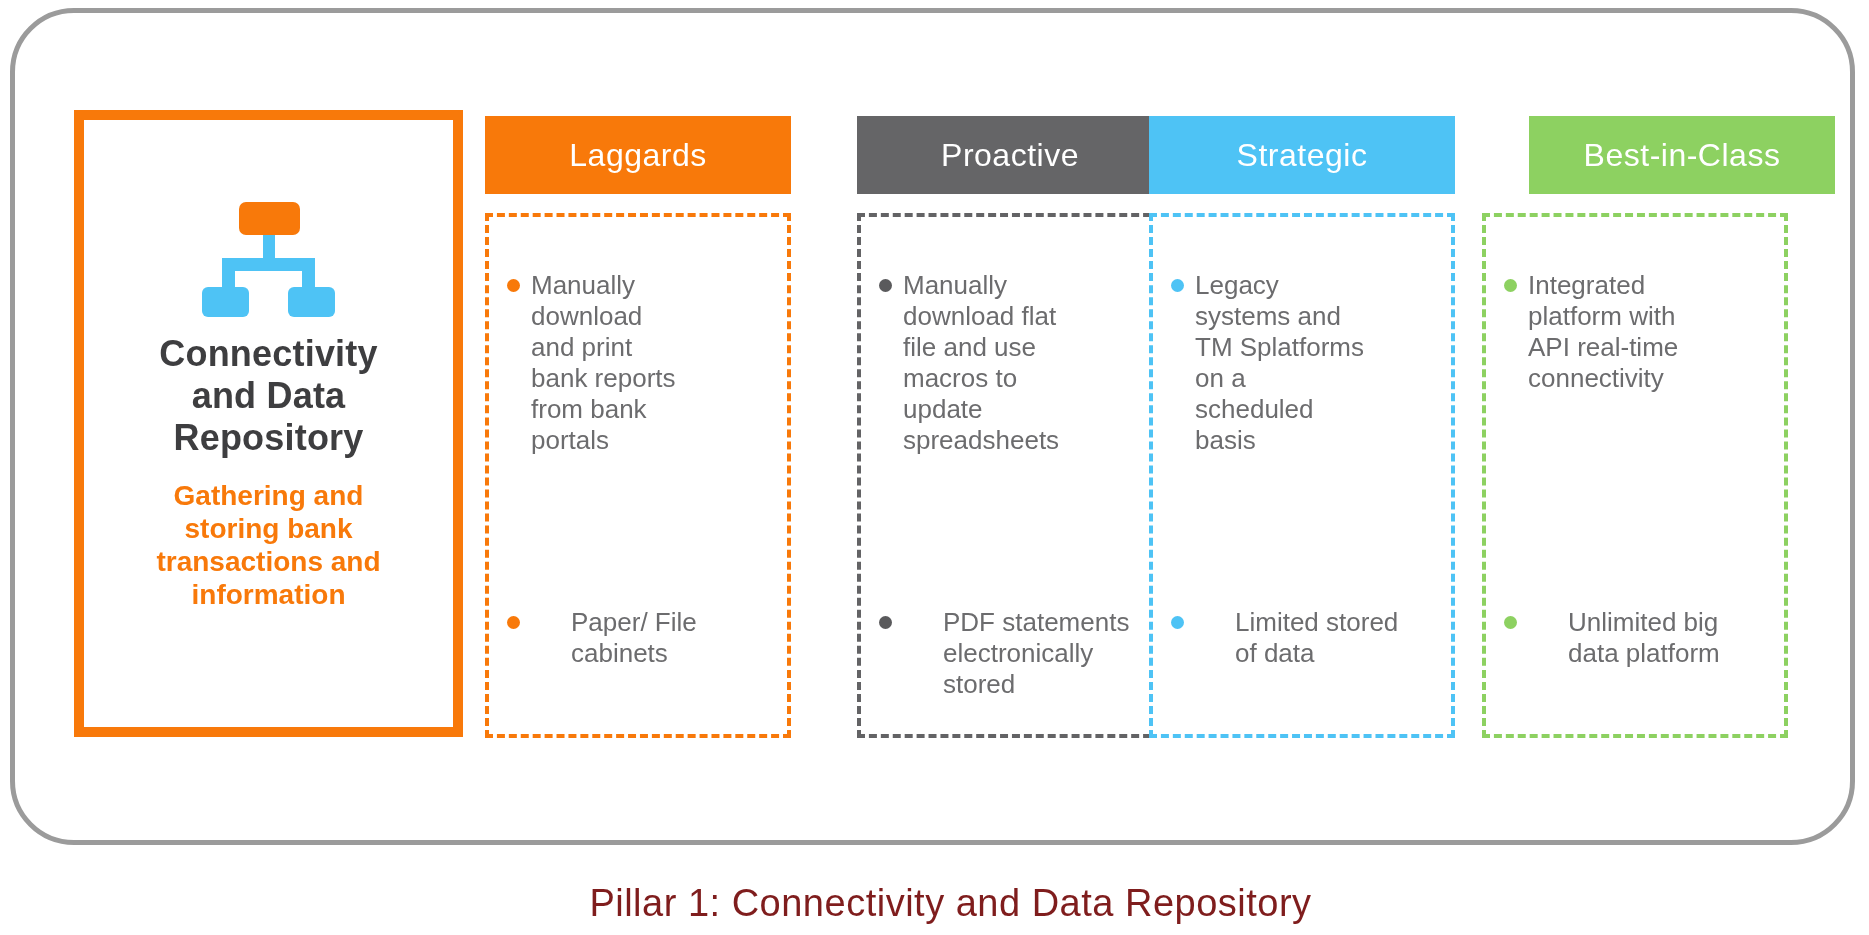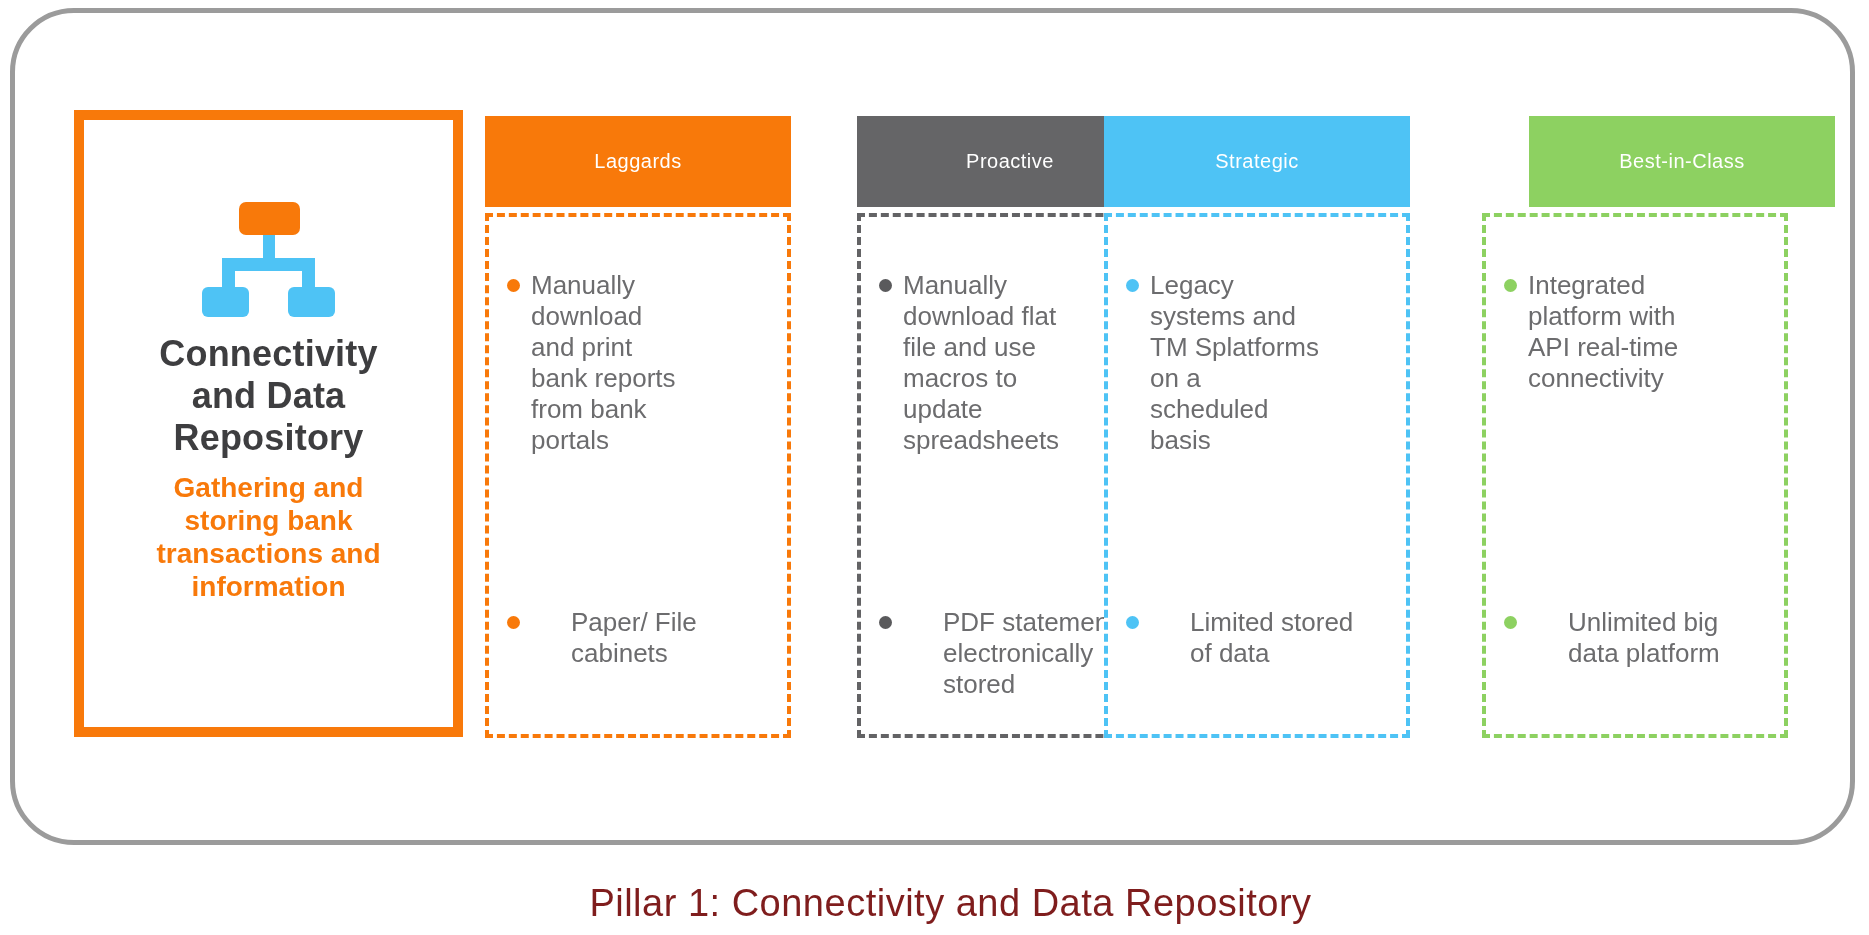--- a/index.html
+++ b/index.html
@@ -16,34 +16,34 @@
     position:absolute;left:74px;top:110px;width:389px;height:627px;
     border:10px solid #F8790A;box-sizing:border-box;background:#ffffff;
     display:flex;flex-direction:column;align-items:center;
   }
   .pillar-icon{margin-top:82px;}
   .pillar-title{
     margin-top:16px;font-size:36px;line-height:42px;font-weight:700;
     color:#3E3E40;text-align:center;white-space:pre-line;letter-spacing:.2px;
   }
   .pillar-subtitle{
-    margin-top:12px;font-size:28px;line-height:33px;font-weight:700;
+    margin-top:20px;font-size:28px;line-height:33px;font-weight:700;
     color:#F8790A;text-align:center;white-space:pre-line;
   }
   
   .col-header{
-    position:absolute;top:116px;height:91px;width:306px;
+    position:absolute;top:116px;height:78px;width:306px;
     display:flex;align-items:center;justify-content:center;
-    color:#ffffff;font-size:20px;font-weight:500;letter-spacing:.5px;
+    color:#ffffff;font-size:32px;font-weight:500;letter-spacing:.5px;
   }
   .col-box{
     position:absolute;top:213px;height:525px;width:306px;box-sizing:border-box;
     background:#ffffff;
   }
-  .c1{left:485px;}  .c2{left:817px;margin-left:40px;}  .c3{left:1104px;}  .c4{left:1482px;}
+  .c1{left:485px;}  .c2{left:817px;margin-left:40px;}  .c3{left:1149px;}  .c4{left:1482px;}
   .h1{background:#F8790A;} .h2{background:#656567;} .h3{background:#4EC3F5;} .h4{background:#8DD161;margin-left:47px;}
   .b1{border:4px dashed #F8790A;} .b2{border:4px dashed #636365;} .b3{border:4px dashed #4EC3F5;} .b4{border:4px dashed #8DD161;}
   .bullet{position:absolute;left:18px;display:flex;justify-content:flex-end;}
   .bullet.first{top:53px;}
   .bullet.second{top:390px;gap:40px;}
   .dot{width:13px;height:13px;border-radius:50%;flex:none;margin-top:9px;margin-right:11px;}
   .d1{background:#F8790A;} .d2{background:#5A5A5C;} .d3{background:#4EC3F5;} .d4{background:#8DD161;}
   .bullet-text{
     font-size:26px;line-height:31px;color:#6C6C6E;white-space:pre-line;max-width:230px;
   }

